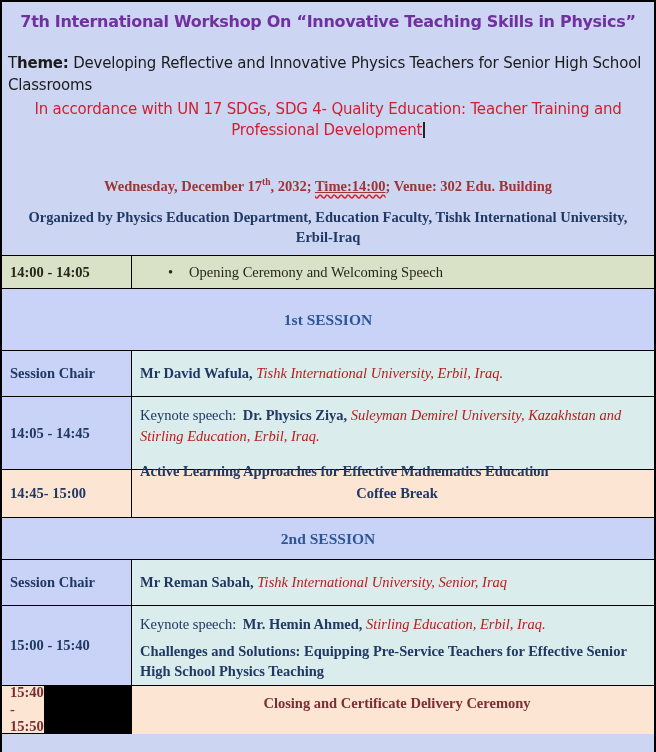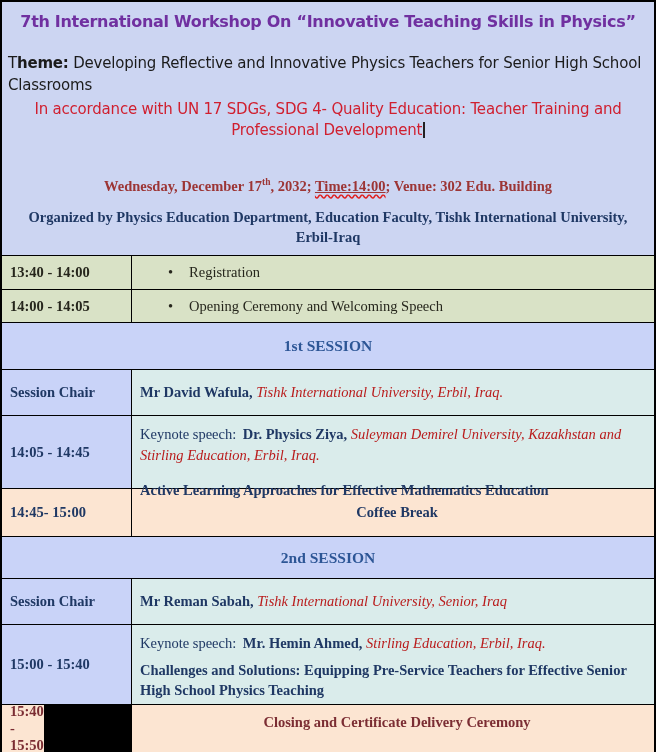--- a/index.html
+++ b/index.html
@@ -50,21 +50,21 @@
     font-weight:bold; font-size:14.5px; color:#222;
   }
   .cell-body { flex:1; padding-left:8px; font-size:14.5px; }
 
   .bg-olive { background:#d9e2c6; }
   .bg-peri  { background:#c9d3f8; }
   .bg-cyan  { background:#daeceb; }
   .bg-peach { background:#fce5d2; }
 
   .r1 { height:34px; } .r2 { height:33px; }
-  .r-session { height:47px; justify-content:center; font-size:15.5px; font-weight:bold; color:#2d5696; }
+  .r-session { height:62px; justify-content:center; font-size:15.5px; font-weight:bold; color:#2d5696; }
   .r-session2 { height:42px; }
   .r-chair { height:46px; }
   .r-keynote1 { height:73px; align-items:flex-start; }
   .r-keynote2 { height:80px; align-items:flex-start; }
   .r-break { height:48px; }
 
   .bullet { display:inline-block; margin-left:28px; margin-right:16px; color:#26261c; }
   .olive-text { color:#26261c; }
 
   .navy { color:#1f3864; }
@@ -95,24 +95,20 @@
   <div class="header">
     <div class="title">7th International Workshop On “Innovative Teaching Skills in Physics”</div>
     <div class="theme"><span class="t-thin">T</span><span class="t-bold">heme:</span><span> Developing Reflective and Innovative Physics Teachers for Senior High School Classrooms</span></div>
     <div class="sdg"><span>In accordance with UN 17 SDGs, SDG 4- Quality Education: Teacher Training and Professional Development</span><span class="caret"></span></div>
     <div class="date"><span>Wednesday, December 17</span><sup>th</sup><span>, 2032; </span><span class="u-solid"><span class="u-wavy">Time:14:00</span></span><span>; Venue: 302 Edu. Building</span></div>
     <div class="org">Organized by Physics Education Department, Education Faculty, Tishk International University, Erbil-Iraq</div>
   </div>
 
   <div class="table">
 
-    <div class="row r1 bg-olive">
-      <div class="cell-time olive-text">13:40 - 14:00</div>
-      <div class="cell-body olive-text"><span class="bullet">•</span><span>Registration</span></div>
-    </div>
 
     <div class="row r2 bg-olive">
       <div class="cell-time olive-text">14:00 - 14:05</div>
       <div class="cell-body olive-text"><span class="bullet">•</span><span>Opening Ceremony and Welcoming Speech</span></div>
     </div>
 
     <div class="row r-session bg-peri">1st SESSION</div>
 
     <div class="row r-chair">
       <div class="cell-time bg-peri chair-label">Session Chair</div>

